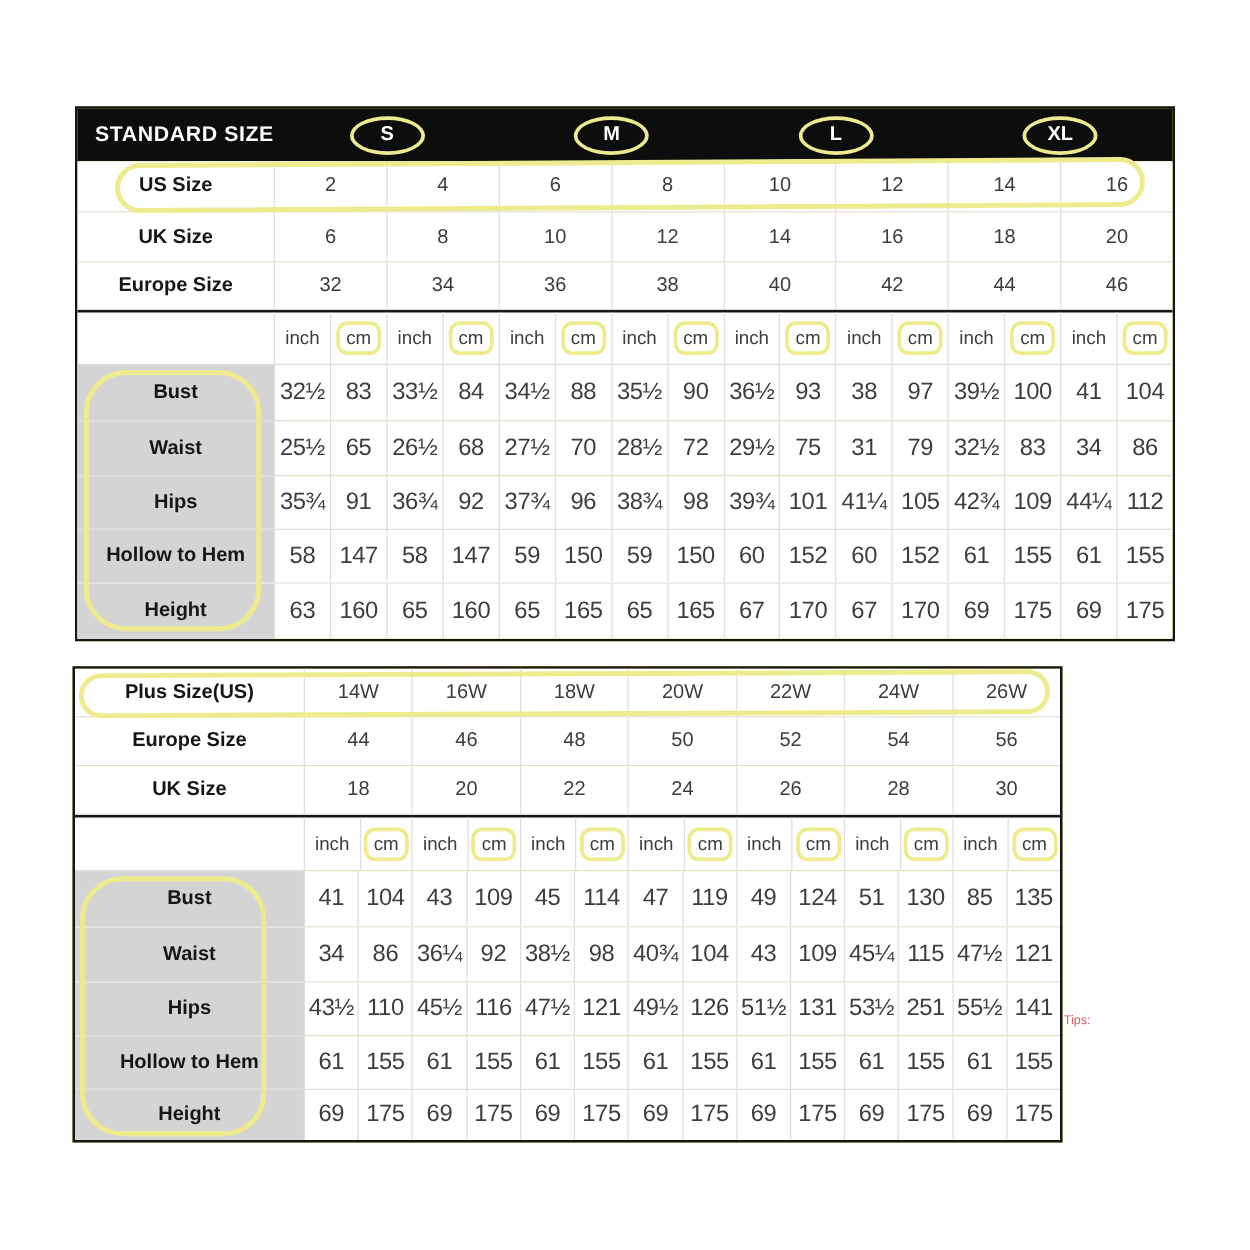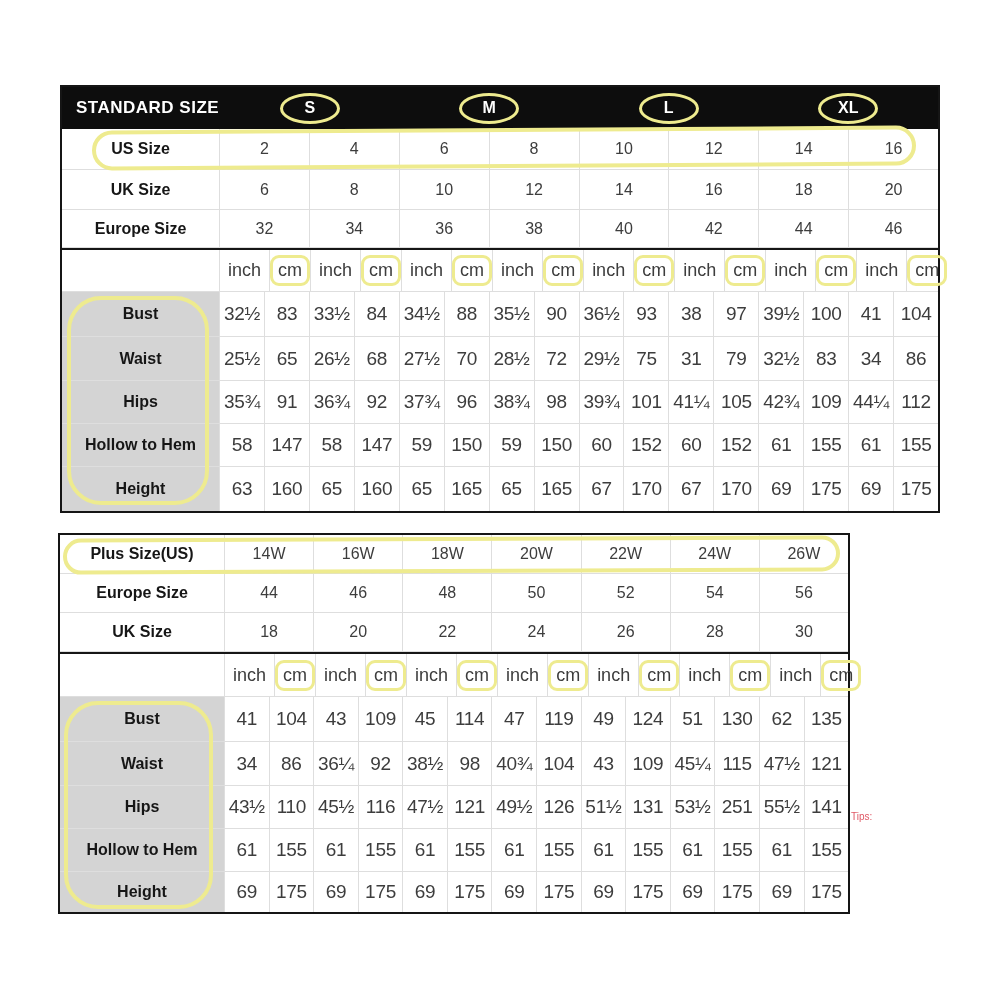--- a/index.html
+++ b/index.html
@@ -18,31 +18,31 @@
   .size-badge { width:60px; height:31px; border:3px solid var(--highlight); border-radius:50%;
                 display:flex; align-items:center; justify-content:center;
                 color:#fff; font-weight:bold; font-size:16px; }
 
   
   .row { display:flex; border-bottom:1px solid #dedede; background:#fff; }
   .row:last-child { border-bottom:none; }
   .label { flex:none; display:flex; align-items:center; justify-content:center;
            font-weight:bold; color:#161616; border-right:1px solid #dedede; font-size:16px; }
   #standard-table .label { width:158px; }
-  #plus-table .label { width:165px;text-align:center; }
+  #plus-table .label { width:184px;text-align:center; }
   .cells { flex:1; display:flex; }
   .cell { flex:1 1 0; display:flex; align-items:center; justify-content:center;
           color:#3d3d3d; border-right:1px solid #dedede; }
   .cell:last-child { border-right:none; }
   .size-cell { font-size:16px; }
   .measure-cell { font-size:19px; letter-spacing:-0.3px; }
 
   
   .unit-row { border-top:2px solid #161616; }
-  .unit-cell { font-size:18px;text-align:right; }
+  .unit-cell { font-size:15px;text-align:right; }
   .chip { padding:2px 5px; border:3px solid transparent; border-radius:9px; }
   .cells.units .cell:nth-child(even) .chip { border-color:var(--highlight); }
 
   
   .m-row .label { background:var(--label-bg); }
 
   
   .h38{height:38px}.h39{height:39px}.h40{height:40px}.h41{height:41px}
   .h43{height:43px}.h44{height:44px}.h45{height:45px}
 
@@ -400,21 +400,21 @@
         <div class="cell measure-cell">43</div>
         <div class="cell measure-cell">109</div>
         <div class="cell measure-cell">45</div>
         <div class="cell measure-cell">114</div>
         <div class="cell measure-cell">47</div>
         <div class="cell measure-cell">119</div>
         <div class="cell measure-cell">49</div>
         <div class="cell measure-cell">124</div>
         <div class="cell measure-cell">51</div>
         <div class="cell measure-cell">130</div>
-        <div class="cell measure-cell">62</div>
+        <div class="cell measure-cell">85</div>
         <div class="cell measure-cell">135</div>
       </div>
   </div>
 
   <div class="row m-row h44">
     <div class="label">Waist</div>
     <div class="cells">
 
     <div class="cell measure-cell">34</div>
         <div class="cell measure-cell">86</div>

